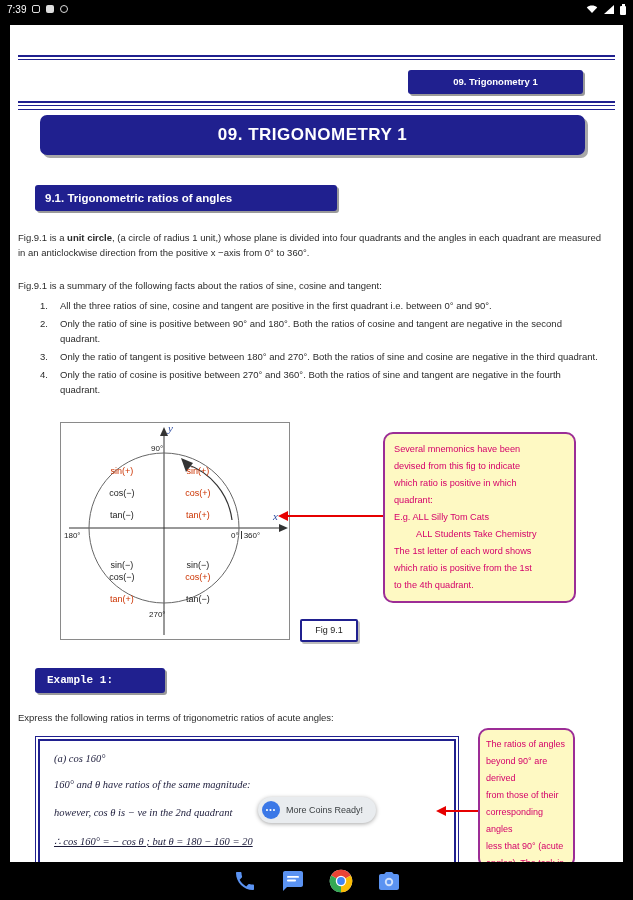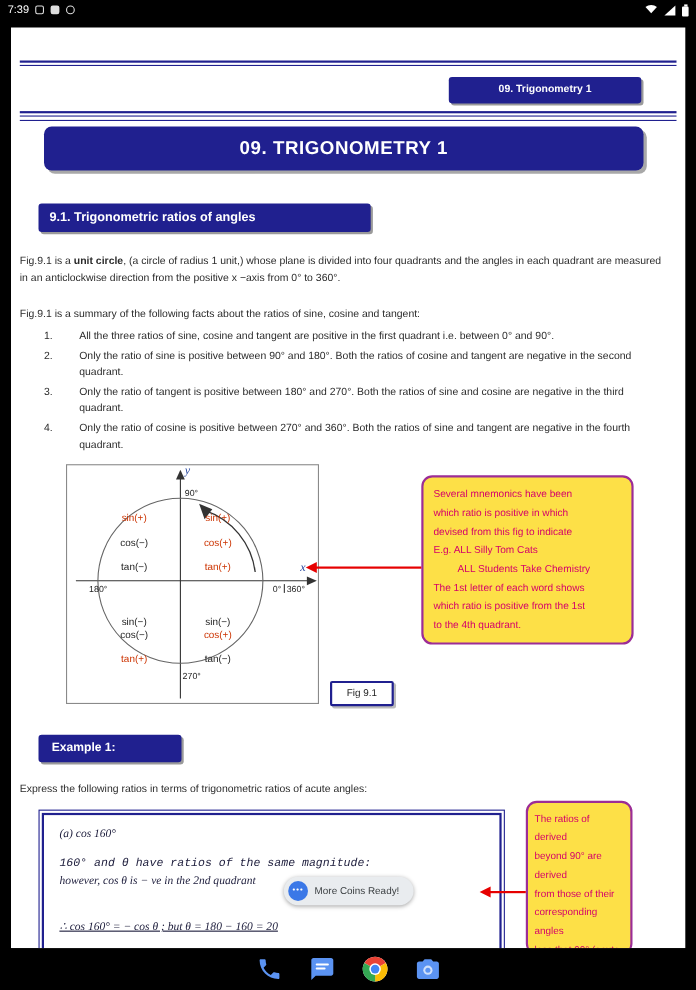--- a/index.html
+++ b/index.html
@@ -30,63 +30,63 @@
   .corner-tab { position:absolute; left:398px; top:45px; width:175px; height:24px; border-radius:3px; box-shadow:2px 2px 0 #9a9a9a; color:#fff; font-size:9.5px; font-weight:bold; text-align:center; line-height:24px; }
   .banner { position:absolute; left:30px; top:90px; width:545px; height:40px; border-radius:7px; box-shadow:3px 3px 0 #a8a8a8; color:#fff; font-size:17px; font-weight:bold; letter-spacing:.5px; text-align:center; line-height:40px; }
   .section-hdr { position:absolute; left:25px; top:160px; width:302px; height:26px; border-radius:3px; box-shadow:2px 2px 0 #9a9a9a; color:#fff; font-size:11.5px; font-weight:bold; line-height:26px; padding-left:10px; }
 
   .body-text { position:absolute; color:#2b2b2b; font-size:9.5px; line-height:15px; }
   .p-intro { left:8px; top:205px; width:592px; }
   .p-summary { left:8px; top:253px; width:592px; }
   .facts { position:absolute; left:30px; top:273px; width:560px; }
   .fact { display:flex; margin-bottom:3px; color:#2b2b2b; font-size:9.5px; line-height:15px; }
   .fact-num { width:20px; flex:none; }
-  .fact-text { flex:1;margin-left:12px; }
+  .fact-text { flex:1; }
 
   
   .figure { position:absolute; left:50px; top:397px; width:230px; height:218px; border:1px solid #8a8a8a; }
   .figure svg { position:absolute; left:0; top:0; }
-  .fig-lab { position:absolute; font-size:8px; color:#222;margin-left:17px; }
+  .fig-lab { position:absolute; font-size:8px; color:#222; }
   .fig-ax { position:absolute; font-family:"Liberation Serif", serif; font-style:italic; font-size:11px; color:#2b4aa0; }
   .l-y { left:107px; top:-1px; }
   .l-x { left:212px; top:87px; }
   .l-90 { left:90px; top:21px; }
   .l-180 { left:3px; top:108px; }
   .l-0360 { left:170px; top:108px; }
   .l-0360 .bar { display:inline-block; width:1px; height:8px; background:#333; margin:0 2px; vertical-align:-1px; }
   .l-270 { left:88px; top:187px; }
   .q-lab { position:absolute; width:46px; text-align:center; font-size:9px; line-height:12px; }
   .neg { color:#222; }
   .pos { color:#cc3300; }
   .q2c { left:38px; } .q1c { left:114px; }
   .r1 { top:42px; } .r2 { top:64px; } .r3 { top:86px; }
   .r4 { top:136px; } .r5 { top:148px; } .r6 { top:170px; }
 
   .fig-caption { position:absolute; left:290px; top:594px; width:58px; height:23px; border:2px solid #20208f; border-radius:2px; box-shadow:2px 2px 0 #bcbcbc; font-size:9px; color:#222; text-align:center; line-height:19px; background:#fff; }
 
   
-  .note { position:absolute; border:2px solid #9c2d96; border-radius:10px; background:#fde047; color:#d4006a; font-size:9.2px; line-height:17px; }
+  .note { position:absolute; border:2px solid #9c2d96; border-radius:10px; background:#fef9c3; color:#d4006a; font-size:9.2px; line-height:17px; }
   .note1 { left:373px; top:407px; width:193px; padding:7px 9px; }
   .note2 { left:468px; top:703px; width:97px; height:140px; padding:6px 6px; font-size:9px; }
   .mn-indent { padding-left:22px; }
 
   
   .arrow { position:absolute; height:12px; z-index:6; }
   .arrow .shaft { position:absolute; left:8px; right:0; top:5px; height:0; border-top:2px solid #e60000; }
   .arrow .head { position:absolute; left:0; top:1px; width:0; height:0; border-top:5px solid transparent; border-bottom:5px solid transparent; border-right:10px solid #e60000; }
   .arrow1 { left:268px; top:485px; width:105px; }
   .arrow2 { left:426px; top:780px; width:42px; }
 
   
-  .example-hdr { position:absolute; left:25px; top:643px; width:130px; height:25px; border-radius:3px; box-shadow:2px 2px 0 #9a9a9a; color:#fff; font-size:11px; font-weight:bold; line-height:25px; padding-left:12px; }
+  .example-hdr { position:absolute; left:25px; top:643px; width:130px; height:25px; border-radius:3px; box-shadow:2px 2px 0 #9a9a9a; color:#fff; font-size:11px; font-weight:bold; line-height:25px; padding-left:12px;font-family:Liberation Mono, monospace; }
   .p-express { left:8px; top:685px; width:560px; }
   .ex-box { position:absolute; left:25px; top:711px; width:424px; height:140px; border:1px solid #20208f; padding:2px; background:#fff; }
   .ex-inner { position:relative; border:2px solid #20208f; width:100%; height:100%; }
   .math { position:absolute; left:14px; font-family:"Liberation Serif", serif; font-style:italic; font-size:10.5px; color:#1b1b3a; white-space:nowrap; }
-  .m-a { top:12px; } .m-b { top:38px;font-family:Liberation Mono, monospace; } .m-c { top:55px;text-align:center; } .m-d { top:94px;text-decoration:underline; }
+  .m-a { top:12px; } .m-b { top:38px; } .m-c { top:66px;text-align:center; } .m-d { top:94px;text-decoration:underline; }
   .ex-diagram { position:absolute; left:288px; top:24px; width:118px; height:112px; }
   .ex-angle { position:absolute; left:66px; top:26px; font-size:8.5px; color:#222; font-family:"Liberation Serif", serif; }
 
   
   .toast { position:absolute; left:248px; top:772px; width:118px; height:26px; background:#e9ecef; border-radius:13px; box-shadow:0 1px 4px rgba(0,0,0,.35); display:flex; align-items:center; gap:6px; padding:0 10px 0 4px; z-index:8; }
   .toast-ico { width:18px; height:18px; border-radius:50%; background:#3b78e7; color:#fff; font-size:7px; line-height:18px; text-align:center; letter-spacing:1px; flex:none; }
   .toast-text { font-size:9px; color:#3c4043; white-space:nowrap; }
 
   
   .nav-bar { position:absolute; left:0; right:0; bottom:0; height:38px; background:#000; display:flex; justify-content:center; align-items:center; gap:24px; }
@@ -178,22 +178,23 @@
       <span class="q-lab q2c r6 pos">tan(+)</span>
       <span class="q-lab q1c r4 neg">sin(−)</span>
       <span class="q-lab q1c r5 pos">cos(+)</span>
       <span class="q-lab q1c r6 neg">tan(−)</span>
     </div>
 
     <div class="fig-caption">Fig 9.1</div>
 
     <div class="note note1">
       <div>Several mnemonics have been</div>
+      <div>devised from this fig to indicate</div>
       <div>which ratio is positive in which</div>
-      <div>devised from this fig to indicate</div>
+      <div>quadrant:</div>
       <div>E.g. ALL Silly Tom Cats</div>
       <div class="mn-indent">ALL Students Take Chemistry</div>
       <div>The 1st letter of each word shows</div>
       <div>which ratio is positive from the 1st</div>
       <div>to the 4th quadrant.</div>
     </div>
 
     <div class="arrow arrow1">
       <span class="head"></span>
       <span class="shaft"></span>
@@ -205,21 +206,21 @@
     <div class="ex-box">
       <div class="ex-inner">
         <div class="math m-a">(a) cos 160°</div>
         <div class="math m-b">160° and θ have ratios of the same magnitude:</div>
         <div class="math m-c">however,  cos θ is − ve in the 2nd quadrant</div>
         <div class="math m-d">∴ cos 160° = − cos θ ;  but  θ = 180 − 160 = 20</div>
       </div>
     </div>
 
     <div class="note note2">
-      <div>The ratios of derived</div>
+      <div>The ratios of angles</div>
       <div>beyond 90° are derived</div>
       <div>from those of their</div>
       <div>corresponding angles</div>
       <div>less that 90° (acute</div>
       <div>angles). The task is to</div>
 
     </div>
 
     <div class="arrow arrow2">
       <span class="head"></span>

